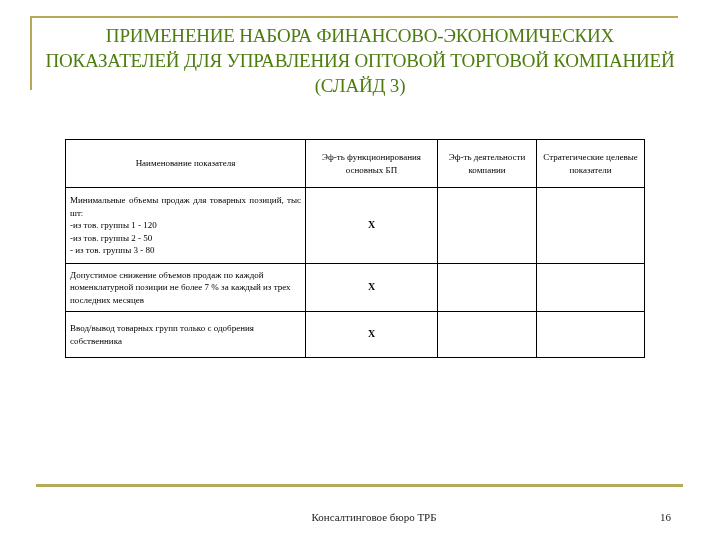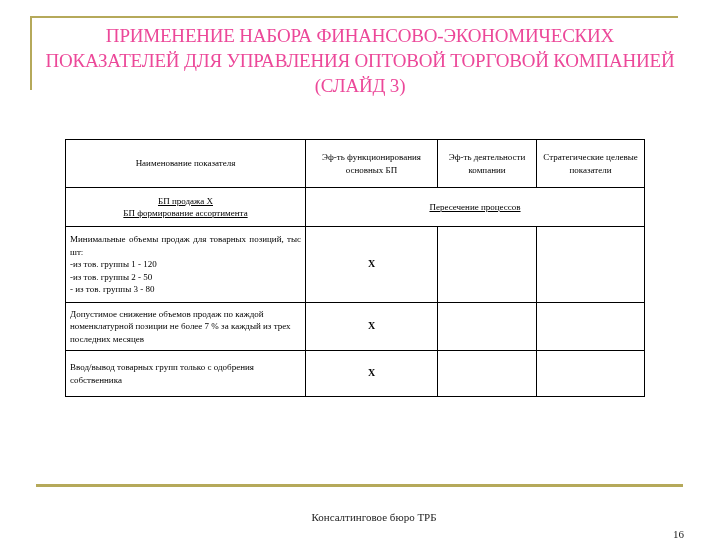--- a/index.html
+++ b/index.html
@@ -12,21 +12,21 @@
     .top-rule {
       position: absolute; left: 30px; top: 16px; width: 648px; height: 2px;
       background: #b5a95a;
     }
     .left-rule {
       position: absolute; left: 30px; top: 16px; width: 2px; height: 74px;
       background: #b5a95a;
     }
     .title {
       position: absolute; left: 40px; top: 23px; width: 640px;
-      text-align: center; color: #ec4899;
+      text-align: center; color: #4d7c0f;
       font-family: "Liberation Serif", "DejaVu Serif", serif;
       font-size: 19px; line-height: 25px; font-weight: normal;
       letter-spacing: -0.2px;
     }
     table.grid {
       position: absolute; left: 65px; top: 139px;
       width: 579px; border-collapse: collapse; table-layout: fixed;
       font-size: 9px; line-height: 12.5px; padding-left: 34px;
     }
     table.grid td {
@@ -43,22 +43,22 @@
     td.mark { text-align: center; font-weight: bold; font-size: 10px; }
     .bottom-rule {
       position: absolute; left: 36px; top: 484px; width: 647px; height: 3px;
       background: #b5a95a;
     }
     .footer-text {
       position: absolute; left: 274px; top: 511px; width: 200px;
       text-align: center; font-size: 11px; color: #222;
     }
     .page-num {
-      position: absolute; left: 660px; top: 528px; width: 24px;
-      text-align: right; font-size: 11px; color: #222;
+      position: absolute; left: 660px; top: 511px; width: 24px;
+      text-align: left; font-size: 11px; color: #222;
     }
     .line { display: block; }
   </style>
 </head>
 <body>
 
 <div class="top-rule"></div>
 <div class="left-rule"></div>
 
 <div class="title">ПРИМЕНЕНИЕ НАБОРА ФИНАНСОВО-ЭКОНОМИЧЕСКИХ ПОКАЗАТЕЛЕЙ ДЛЯ УПРАВЛЕНИЯ ОПТОВОЙ ТОРГОВОЙ КОМПАНИЕЙ (СЛАЙД 3)</div>
@@ -69,29 +69,20 @@
     <col style="width:132px">
     <col style="width:99px">
     <col style="width:108px">
   </colgroup>
   <tbody>
       <tr class="hdr">
     <td>Наименование показателя</td>
     <td>Эф-ть функционирования основных БП</td>
     <td>Эф-ть деятельности компании</td>
     <td>Стратегические целевые показатели</td>
-  </tr>
-  <tr class="bp">
-    <td>
-      <span class="line u">БП продажа Х</span>
-      <span class="line u">БП формирование ассортимента</span>
-    </td>
-    <td colspan="3">
-      <span class="u">Пересечение процессов</span>
-    </td>
   </tr>
   <tr class="r1">
     <td class="desc">
       <span class="line" style="text-align:justify">Минимальные объемы продаж для товарных позиций, тыс шт:</span>
       <span class="line">-из тов. группы 1 - 120</span>
       <span class="line">-из тов. группы 2 - 50</span>
       <span class="line">- из тов. группы 3 - 80</span>
     </td>
     <td class="mark">X</td>
     <td></td>

